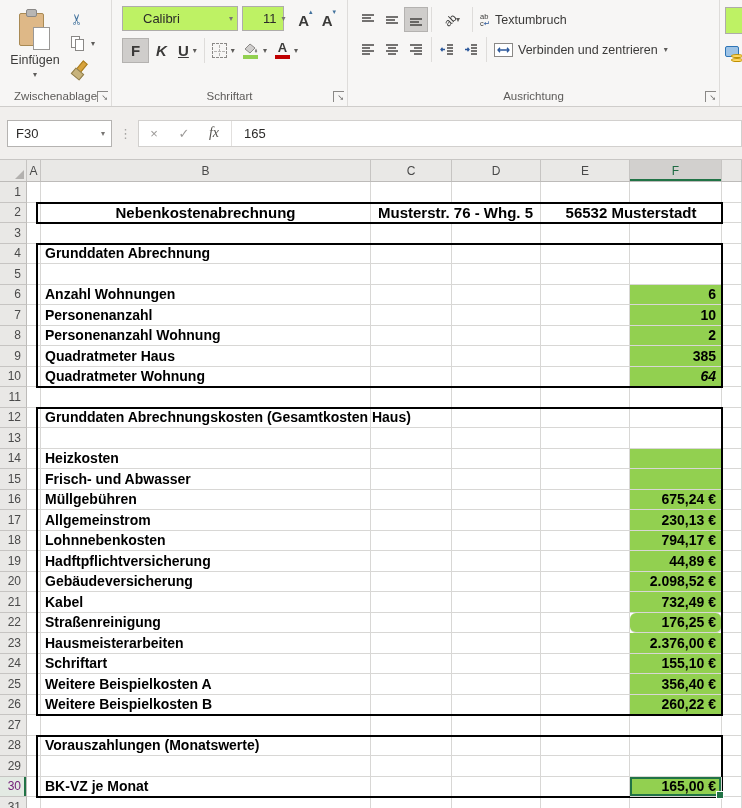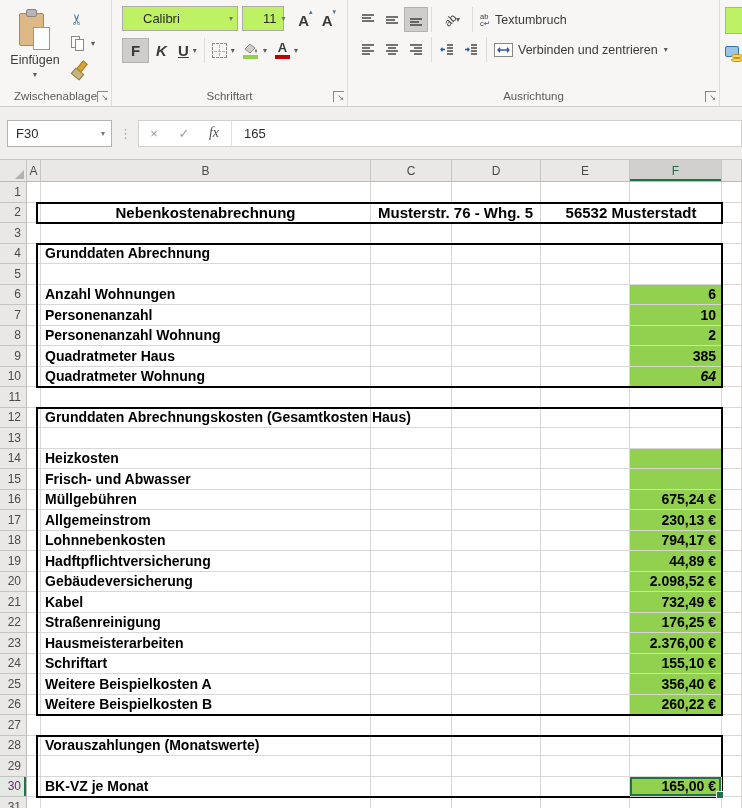--- a/index.html
+++ b/index.html
@@ -578,21 +578,21 @@
       <div class="cell val green" style="width: 92px;">732,49 €</div>
       <div class="cell" style="width: 20px;"></div>
     </div>
     <div class="grow">
       <div class="rh">22</div>
       <div class="cell" style="width: 14px;"></div>
       <div class="cell bcell" style="width: 330px;">Straßenreinigung</div>
       <div class="cell" style="width: 81px;"></div>
       <div class="cell" style="width: 89px;"></div>
       <div class="cell" style="width: 89px;"></div>
-      <div class="cell val green" style="width: 92px;">176,25 €</div>
+      <div class="cell val green" style="width: 92px; border-radius: 6px;">176,25 €</div>
       <div class="cell" style="width: 20px;"></div>
     </div>
     <div class="grow">
       <div class="rh">23</div>
       <div class="cell" style="width: 14px;"></div>
       <div class="cell bcell" style="width: 330px;">Hausmeisterarbeiten</div>
       <div class="cell" style="width: 81px;"></div>
       <div class="cell" style="width: 89px;"></div>
       <div class="cell" style="width: 89px;"></div>
       <div class="cell val green" style="width: 92px;">2.376,00 €</div>

